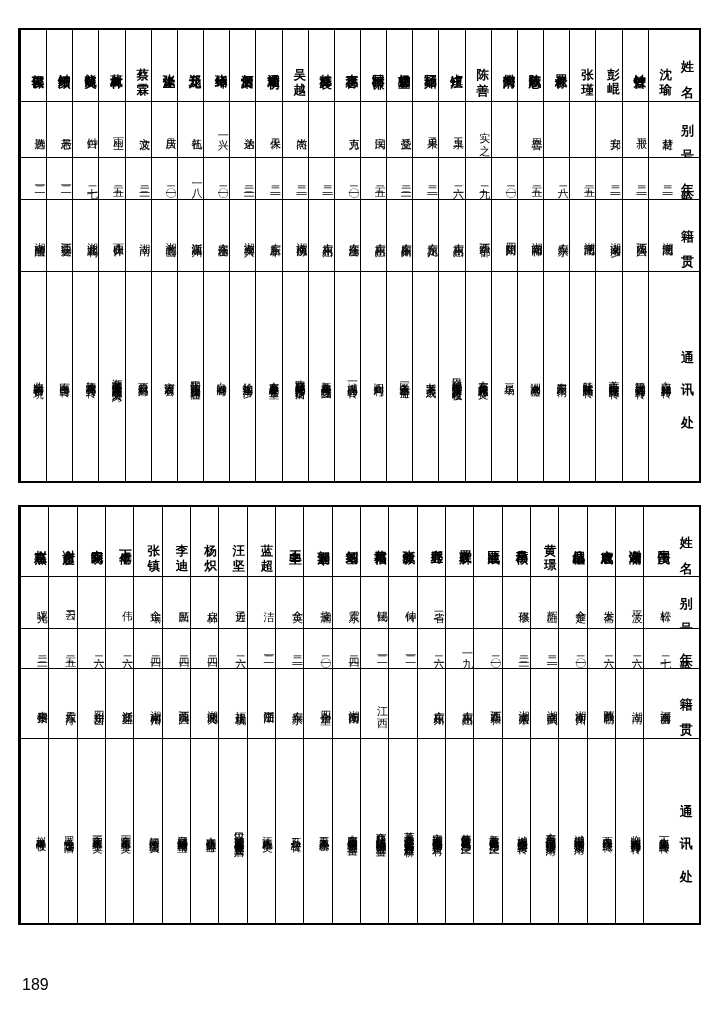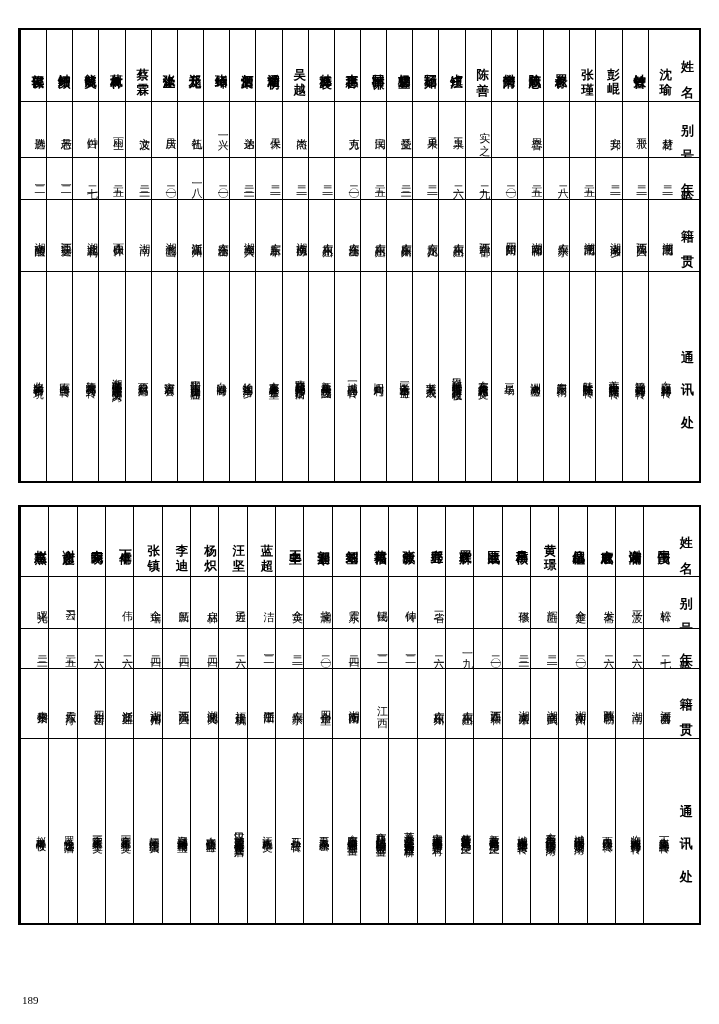--- a/index.html
+++ b/index.html
@@ -80,23 +80,23 @@
     font-size: 13px;
     align-items: center;
   }
   .hdr .c-addr { letter-spacing: 10px; align-items: center; }
 
   .gap { height: 22px; }
 
   .pagenum {
     position: absolute;
     left: 22px;
-    bottom: 18px;
-    font-size: 11px;
-    font-family: Liberation Serif, serif;
+    bottom: 30px;
+    font-size: 16px;
+    font-family: Liberation Sans, sans-serif;
   }
 </style>
 </head>
 <body>
 
 <div class="page">
 
   <div class="tbl first" id="tbl1">
       <div class="col hdr">
         <div class="cell c-name">姓　名</div>

